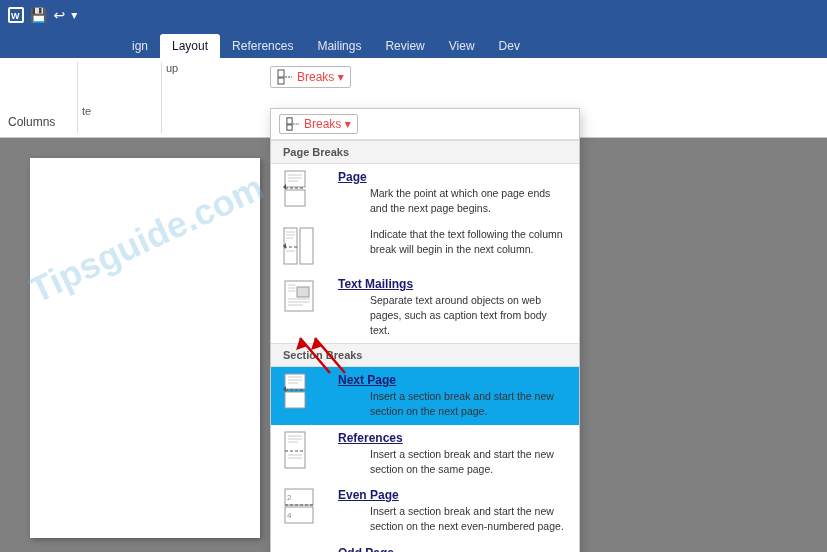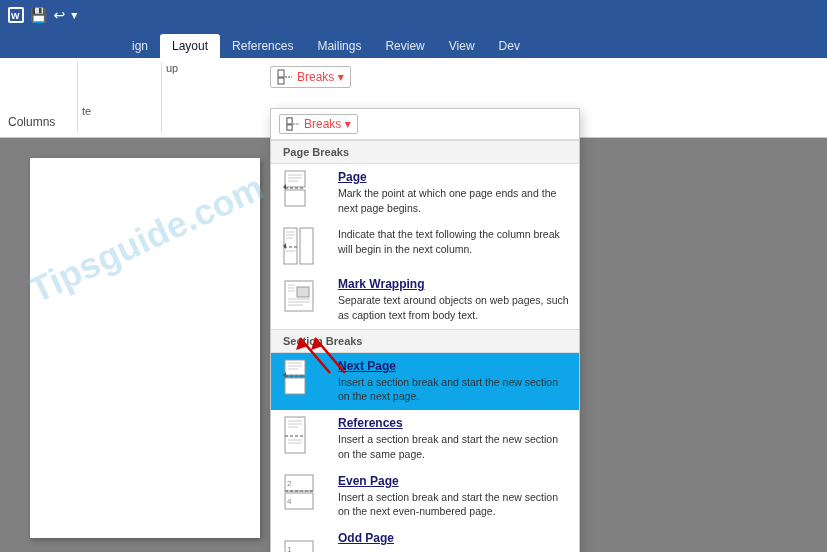--- a/index.html
+++ b/index.html
@@ -134,20 +134,21 @@
       font-size: 12px;
       font-weight: 600;
       color: #1a1a6e;
       text-decoration: underline;
       margin-bottom: 2px;
     }
     .item-desc {
       font-size: 10.5px;
       color: #333;
       line-height: 1.4;
+      margin-left: 32px;
     }
 
     
     .main-wrapper {
       position: relative;
       width: 827px;
       height: 552px;
       overflow: hidden;
     }
   </style>
@@ -270,21 +271,21 @@
           <rect x="14" y="10" width="12" height="10" fill="#ddd" stroke="#999" stroke-width="1"></rect>
           <line x1="5" y1="8" x2="12" y2="8" stroke="#ccc" stroke-width="1"></line>
           <line x1="5" y1="11" x2="12" y2="11" stroke="#ccc" stroke-width="1"></line>
           <line x1="5" y1="14" x2="12" y2="14" stroke="#ccc" stroke-width="1"></line>
           <line x1="5" y1="22" x2="27" y2="22" stroke="#ccc" stroke-width="1"></line>
           <line x1="5" y1="25" x2="27" y2="25" stroke="#ccc" stroke-width="1"></line>
           <line x1="5" y1="28" x2="20" y2="28" stroke="#ccc" stroke-width="1"></line>
         </svg>
       </div>
       <div class="item-text">
-        <div class="item-title">Mark Wrapping</div>
+        <div class="item-title">Text Mailings</div>
         <div class="item-desc">Separate text around objects on web
 pages, such as caption text from body text.</div>
       </div>
     </div>
 
     <div class="dropdown-section-header">Section Breaks</div>
 
     <div class="dropdown-item highlighted">
       <div class="item-icon">
         <svg width="32" height="38" viewBox="0 0 32 38">

